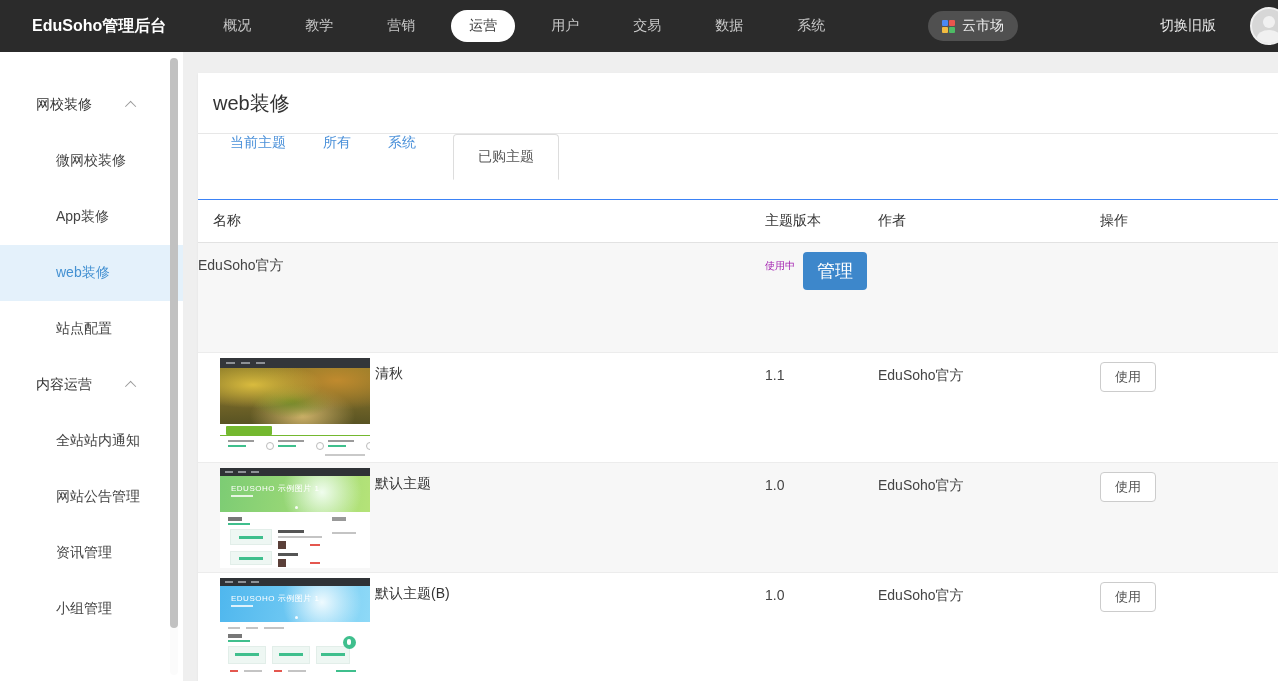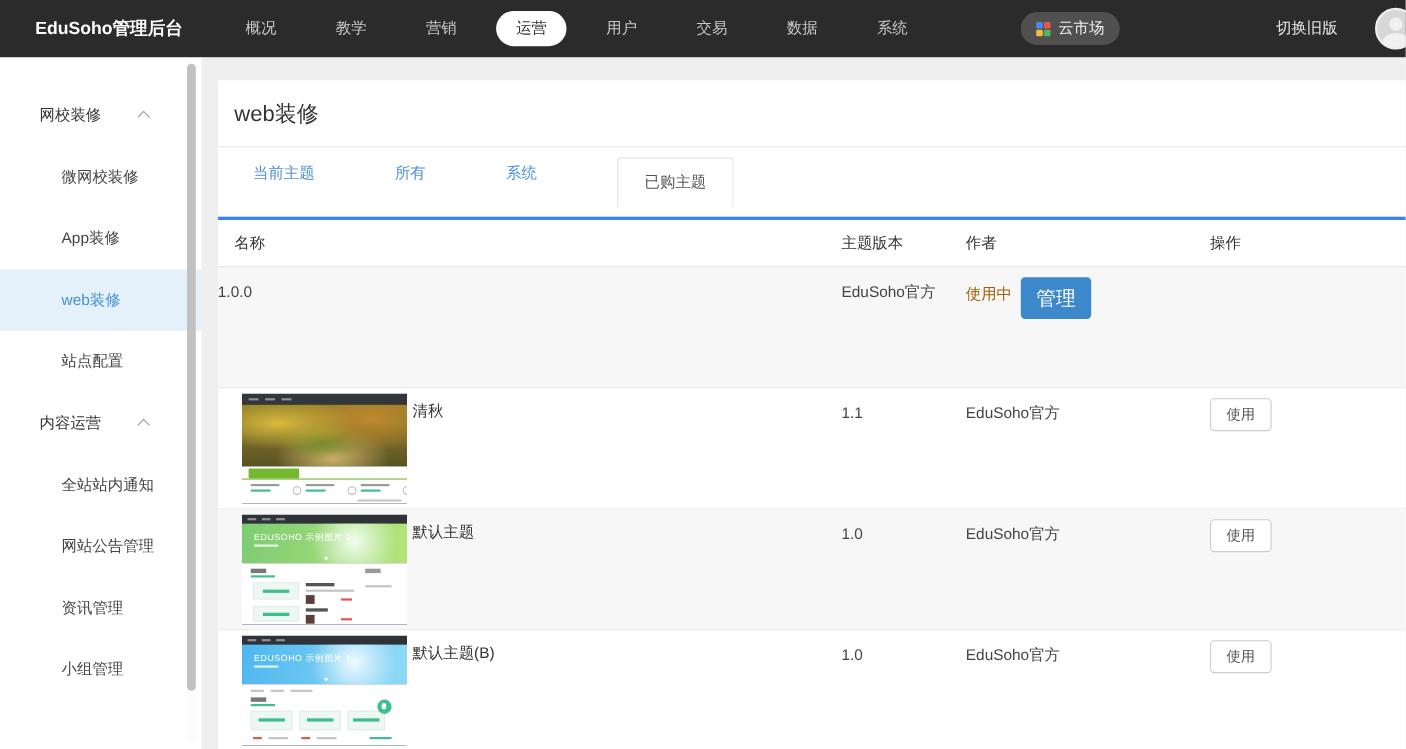--- a/index.html
+++ b/index.html
@@ -36,37 +36,37 @@
     transform:rotate(45deg) translateY(2px); }
   .scrollbar { position:absolute; top:6px; right:5px; width:8px; height:617px; background:#fbfbfb; border-radius:4px; }
   .scroll-thumb { position:absolute; top:0; left:0; width:8px; height:570px; background:#c1c1c1; border-radius:4px; }
 
   .main { flex:1; background:#efefef; padding:21px 0 0 15px; }
   .card { background:#fff; height:608px; box-shadow:0 1px 2px rgba(0,0,0,.06); overflow:hidden; }
 
   .card-title { font-size:20px; color:#333; padding:17px 0 16px 15px; border-bottom:1px solid #e7e7e7; }
 
   
-  .tabs { position:relative; display:flex; align-items:center; height:66px; border-bottom:3px solid #3b82f6; padding-left:32px;gap:36px; }
+  .tabs { position:relative; display:flex; align-items:flex-start; height:66px; border-bottom:1px solid #3b82f6; padding-left:32px; }
   .tab-link { color:#4a90d9; font-size:14px; margin-right:37px; padding-bottom:15px; cursor:pointer; }
   .tab-active { background:#fff; border:1px solid #ddd; border-bottom:1px solid #fff; margin-bottom:-1px;
     border-radius:4px 4px 0 0; padding:13px 24px; font-size:14px; color:#555; cursor:default; }
 
   
   .thead { display:grid; grid-template-columns:567px 113px 222px 1fr; height:43px; align-items:center;
     font-size:14px; color:#333; border-bottom:1px solid #e2e2e2; }
   .thead .c-name { padding-left:15px; }
   .trow { display:grid; grid-template-columns:567px 113px 222px 1fr; height:110px; border-bottom:1px solid #ececec; }
   .trow.odd { background:#f7f7f7; }
   .c-name { display:flex; align-items:flex-start; }
   .thumb-wrap { margin:5px 5px 0 22px; flex:none; }
   .row-name { font-size:14px; color:#333; font-weight:500; margin-top:12px; }
   .c-ver, .c-auth { font-size:14px; color:#444; padding-top:14px; }
   .c-act { padding-top:9px; display:flex; align-items:flex-start; }
-  .status-inuse { color:#a16207; font-size:14px; margin-top:7px; }
+  .status-inuse { color:#a21caf; font-size:10px; margin-top:7px; }
   .btn-primary { background:#3d87cb; color:#fff; border:none; font-size:18px; padding:7px 14px;
     border-radius:4px; margin-left:8px; cursor:pointer; font-family:inherit; }
   .btn-default { background:#fff; color:#555; border:1px solid #ccc; font-size:13px; padding:5px 14px;
     border-radius:4px; cursor:pointer; font-family:inherit; }
 
   
   .thumb { position:relative; width:150px; height:100px; overflow:hidden; background:#0f172a; }
 
   
   .t1 { background:#2cb467; }
@@ -201,21 +201,20 @@
       </div>
 
       <div class="thead">
         <span class="c-name">名称</span>
         <span>主题版本</span>
         <span>作者</span>
         <span>操作</span>
       </div>
 
       <div class="trow odd">
-        <div class="c-ver">1.0.0</div>
         <div class="c-auth">EduSoho官方</div>
         <div class="c-act">
           <span class="status-inuse">使用中</span>
           <button class="btn-primary">管理</button>
         </div>
       </div>
 
       <div class="trow">
         <div class="c-name">
           <div class="thumb-wrap">

